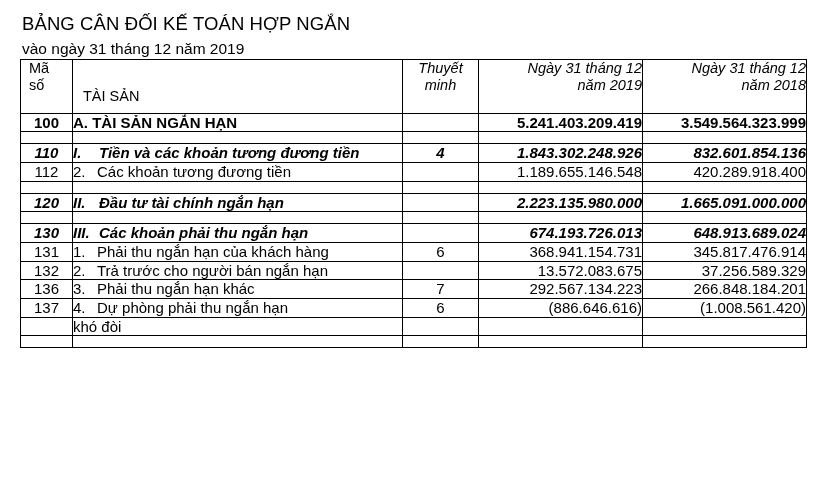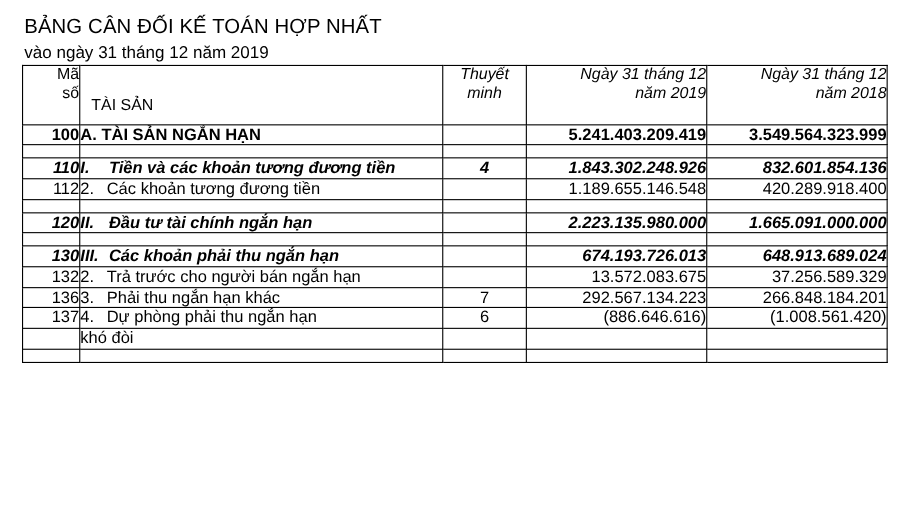--- a/index.html
+++ b/index.html
@@ -58,21 +58,21 @@
   col.c-y2   { width: 164px; }
 
   thead td {
     font-style: italic;
     font-size: 14.5px;
     line-height: 1.2;
     padding: 7px 6px 9px 6px;
     height: 46px;
   }
   .th-code {
-    text-align: right;
+    text-align: left;
     padding-left: 8px !important;
     font-style: normal;
   }
   .th-code .l1 { font-style: normal; }
   .th-name {
     font-style: normal;
     vertical-align: bottom !important;
     padding-bottom: 7px !important;
     padding-left: 10px !important;
     margin-top: 44px;
@@ -83,21 +83,21 @@
   tbody td {
     font-size: 15px;
     line-height: 1.18;
     padding: 2px 6px 2px 6px;
     border-top: none;
     border-bottom: none;
   }
   tbody tr.first-body td { border-top: 1.6px solid #000; }
 
   td.code {
-    text-align: right;
+    text-align: center;
     padding-left: 8px;
     white-space: nowrap;
   }
   td.name { padding-left: 10px; }
   td.note { text-align: center; }
   td.num  { text-align: right; padding-right: 10px; white-space: nowrap; }
 
   .bold { font-weight: bold; }
   .bi { font-weight: bold; font-style: italic; }
 
@@ -113,21 +113,21 @@
   .lvl2 { padding-left: 30px; }
   .spacer td { height: 11px; padding: 0; }
   .tall td { padding-top: 3px; }
   .wrapline { padding-left: 54px; }
 </style>
 </head>
 <body>
 
 <div class="page">
 
-  <div class="doc-title">BẢNG CÂN ĐỐI KẾ TOÁN HỢP NHẤT</div>
+  <div class="doc-title">BẢNG CÂN ĐỐI KẾ TOÁN HỢP NGẮN</div>
   <div class="doc-subtitle">vào ngày 31 tháng 12 năm 2019</div>
 
   <table class="bs">
     <colgroup>
       <col class="c-code">
         <col class="c-name">
         <col class="c-note">
         <col class="c-y1">
         <col class="c-y2">
     </colgroup>
@@ -213,20 +213,27 @@
         </tr>
 
       <tr>
         <td class="code bi">130</td>
         <td class="name bi lvl1"><span class="idx">III.</span><span>Các khoản phải thu ngắn hạn</span></td>
         <td class="note bi"></td>
         <td class="num bi">674.193.726.013</td>
         <td class="num bi">648.913.689.024</td>
       </tr>
 
+      <tr>
+        <td class="code">131</td>
+        <td class="name lvl2"><span class="idx2">1.</span><span>Phải thu ngắn hạn của khách hàng</span></td>
+        <td class="note">6</td>
+        <td class="num">368.941.154.731</td>
+        <td class="num">345.817.476.914</td>
+      </tr>
 
       <tr>
         <td class="code">132</td>
         <td class="name lvl2"><span class="idx2">2.</span><span>Trả trước cho người bán ngắn hạn</span></td>
         <td class="note"></td>
         <td class="num">13.572.083.675</td>
         <td class="num">37.256.589.329</td>
       </tr>
 
       <tr>

